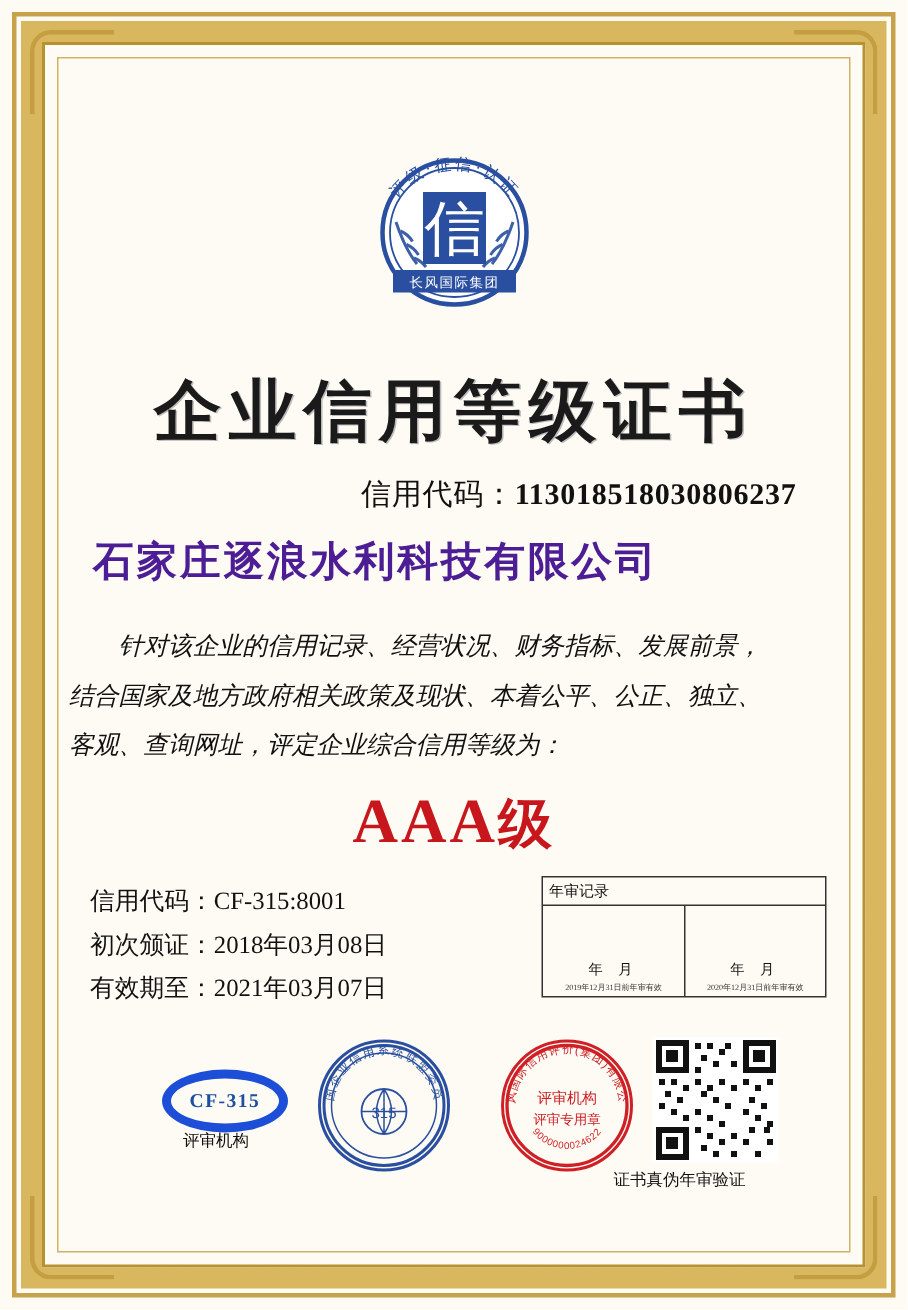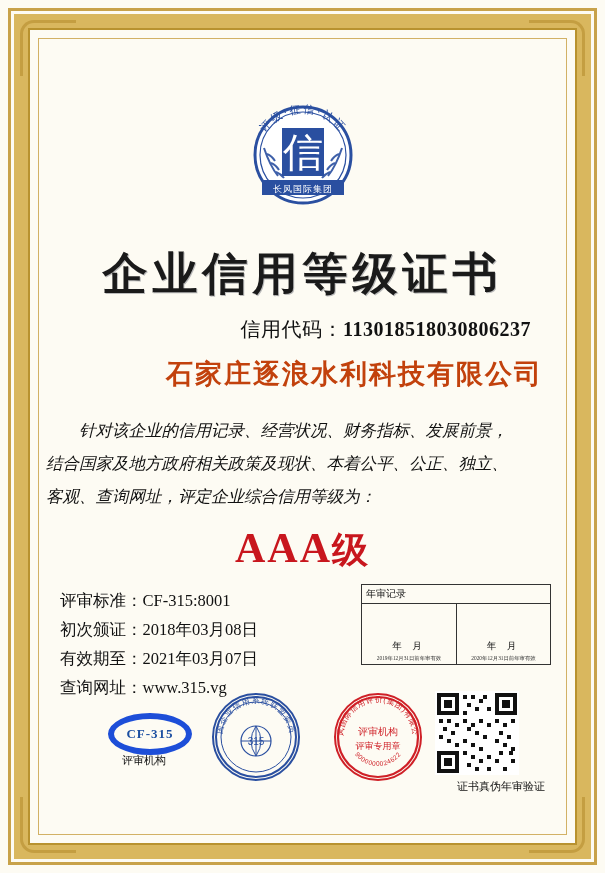--- a/index.html
+++ b/index.html
@@ -93,25 +93,25 @@
     right: 28px;
     font-size: 20px;
     color: #111;
     letter-spacing: .5px;
   }
   .code-line b { font-weight: bold; }
   .company {
     position: absolute;
     top: 310px;
     left: 16px; right: 16px;
-    text-align: right;
+    text-align: left;
     font-size: 27px;
     font-weight: bold;
     letter-spacing: 2px;
-    color: #c2410c;
+    color: #4c1d95;
   }
   .body-text {
     position: absolute;
     top: 368px;
     left: 0; right: 14px;
     font-size: 16.5px;
     line-height: 33px;
     color: #111;
     text-align: justify;
     font-style: italic;
@@ -234,21 +234,21 @@
   .qr {
     position: absolute;
     right: 34px; top: 0px;
     width: 84px; height: 84px;
   }
   .qr-label {
     position: absolute;
     right: 8px;
     top: 88px;
     width: 136px;
-    text-align: right;
+    text-align: left;
     font-size: 11px;
     color: #111;
   }
 </style>
 </head>
 <body>
 
 <div id="cert">
 
   <div class="frame-band"></div>
@@ -301,24 +301,23 @@
       <p class="indent">针对该企业的信用记录、经营状况、财务指标、发展前景，</p>
       <p>结合国家及地方政府相关政策及现状、本着公平、公正、独立、</p>
       <p>客观、查询网址，评定企业综合信用等级为：</p>
     </div>
 
     <div class="grade">
       <span>AAA</span><span class="cn">级</span>
     </div>
 
     <div class="info">
-      <div>评审标准：CF-315:8001</div>
+      <div>信用代码：CF-315:8001</div>
       <div>初次颁证：2018年03月08日</div>
       <div>有效期至：2021年03月07日</div>
-      <div>查询网址：www.315.vg</div>
     </div>
 
     <div class="review">
       <div class="review-head">年审记录</div>
       <div class="review-cells">
         <div class="review-cell">
           <div class="rc-ym">年 月</div>
           <div class="rc-note">2019年12月31日前年审有效</div>
         </div>
         <div class="review-cell">

